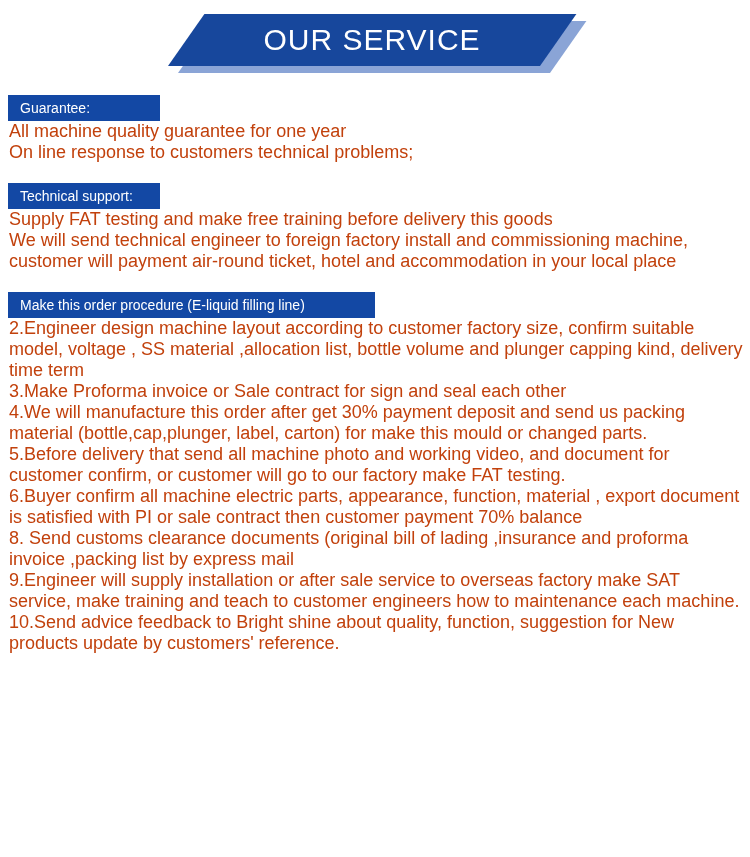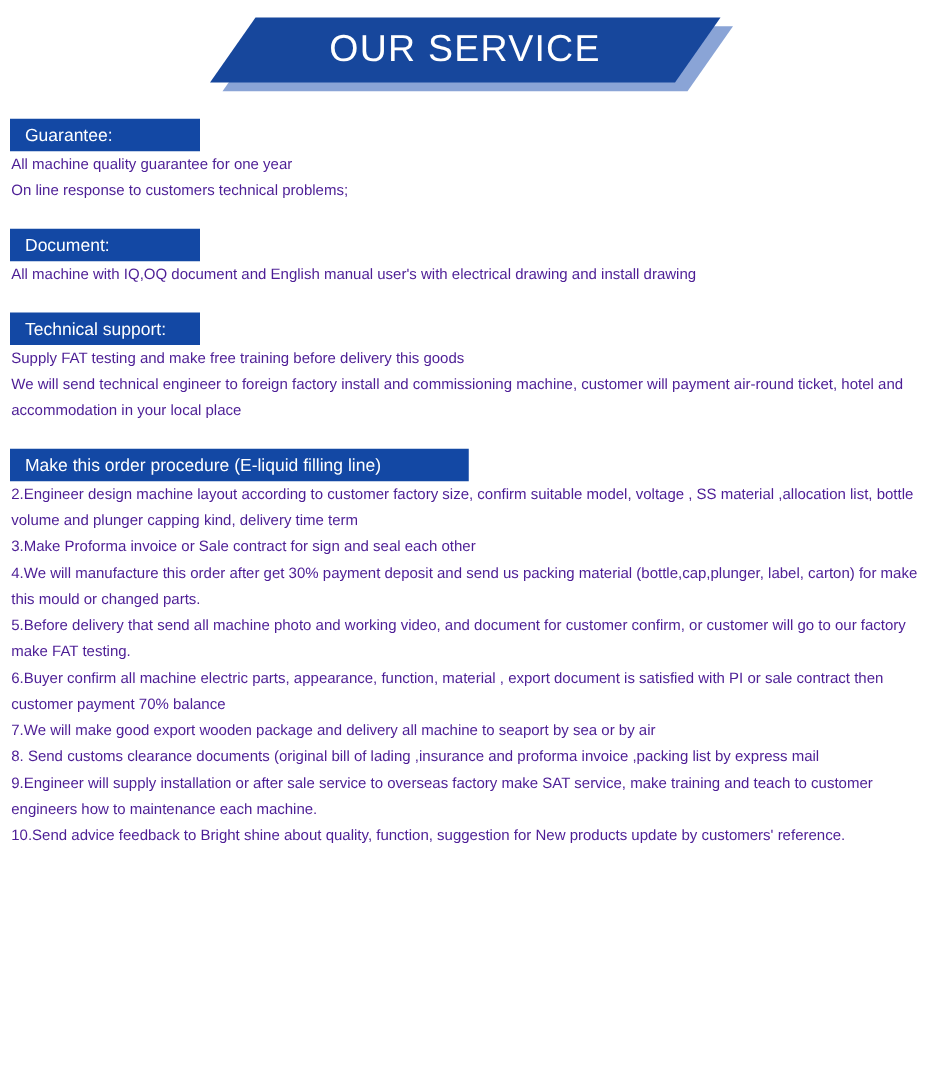--- a/index.html
+++ b/index.html
@@ -69,22 +69,22 @@
     font-size: 14px;
     white-space: nowrap;
   }
   .bar.wide {
     width: 367px;
   }
 
   
   .body-block {
     margin: 0 6px 20px 9px;
-    color: #4c1d95;
-    font-size: 12px;
+    color: #c2410c;
+    font-size: 18px;
     line-height: 21px;
   }
   .body-block p {
     margin: 0;
     padding: 0;
   }
 </style>
 </head>
 <body>
 
@@ -97,43 +97,36 @@
   </div>
 
   <div>
     <div class="bar">Guarantee:</div>
     <div class="body-block">
       <p>All machine quality guarantee for one year</p>
       <p>On line response to customers technical problems;</p>
     </div>
   </div>
 
-  <div>
-    <div class="bar">Document:</div>
-    <div class="body-block">
-      <p>All machine with IQ,OQ document and English manual user's with electrical drawing and install drawing</p>
-    </div>
-  </div>
 
   <div>
     <div class="bar">Technical support:</div>
     <div class="body-block">
       <p>Supply FAT testing and make free training before delivery this goods</p>
       <p>We will send technical engineer to foreign factory install and commissioning machine, customer will payment air-round ticket, hotel and accommodation in your local place</p>
     </div>
   </div>
 
   <div>
     <div class="bar wide">Make this order procedure (E-liquid filling line)</div>
     <div class="body-block">
       <p>2.Engineer design machine layout according to customer factory size, confirm suitable model, voltage , SS material ,allocation list, bottle volume and plunger capping kind, delivery time term</p>
       <p>3.Make Proforma invoice or Sale contract for sign and seal each other</p>
       <p>4.We will manufacture this order after get 30% payment deposit and send us packing material (bottle,cap,plunger, label, carton) for make this mould or changed parts.</p>
       <p>5.Before delivery that send all machine photo and working video, and document for customer confirm, or customer will go to our factory make FAT testing.</p>
       <p>6.Buyer confirm all machine electric parts, appearance, function, material , export document is satisfied with PI or sale contract then customer payment 70% balance</p>
-      <p>7.We will make good export wooden package and delivery all machine to seaport by sea or by air</p>
       <p>8. Send customs clearance documents (original bill of lading ,insurance and proforma invoice ,packing list by express mail</p>
       <p>9.Engineer will supply installation or after sale service to overseas factory make SAT service, make training and teach to customer engineers how to maintenance each machine.</p>
       <p>10.Send advice feedback to Bright shine about quality, function, suggestion for New products update by customers' reference.</p>
     </div>
   </div>
 
 </div>
 
 </body></html>

